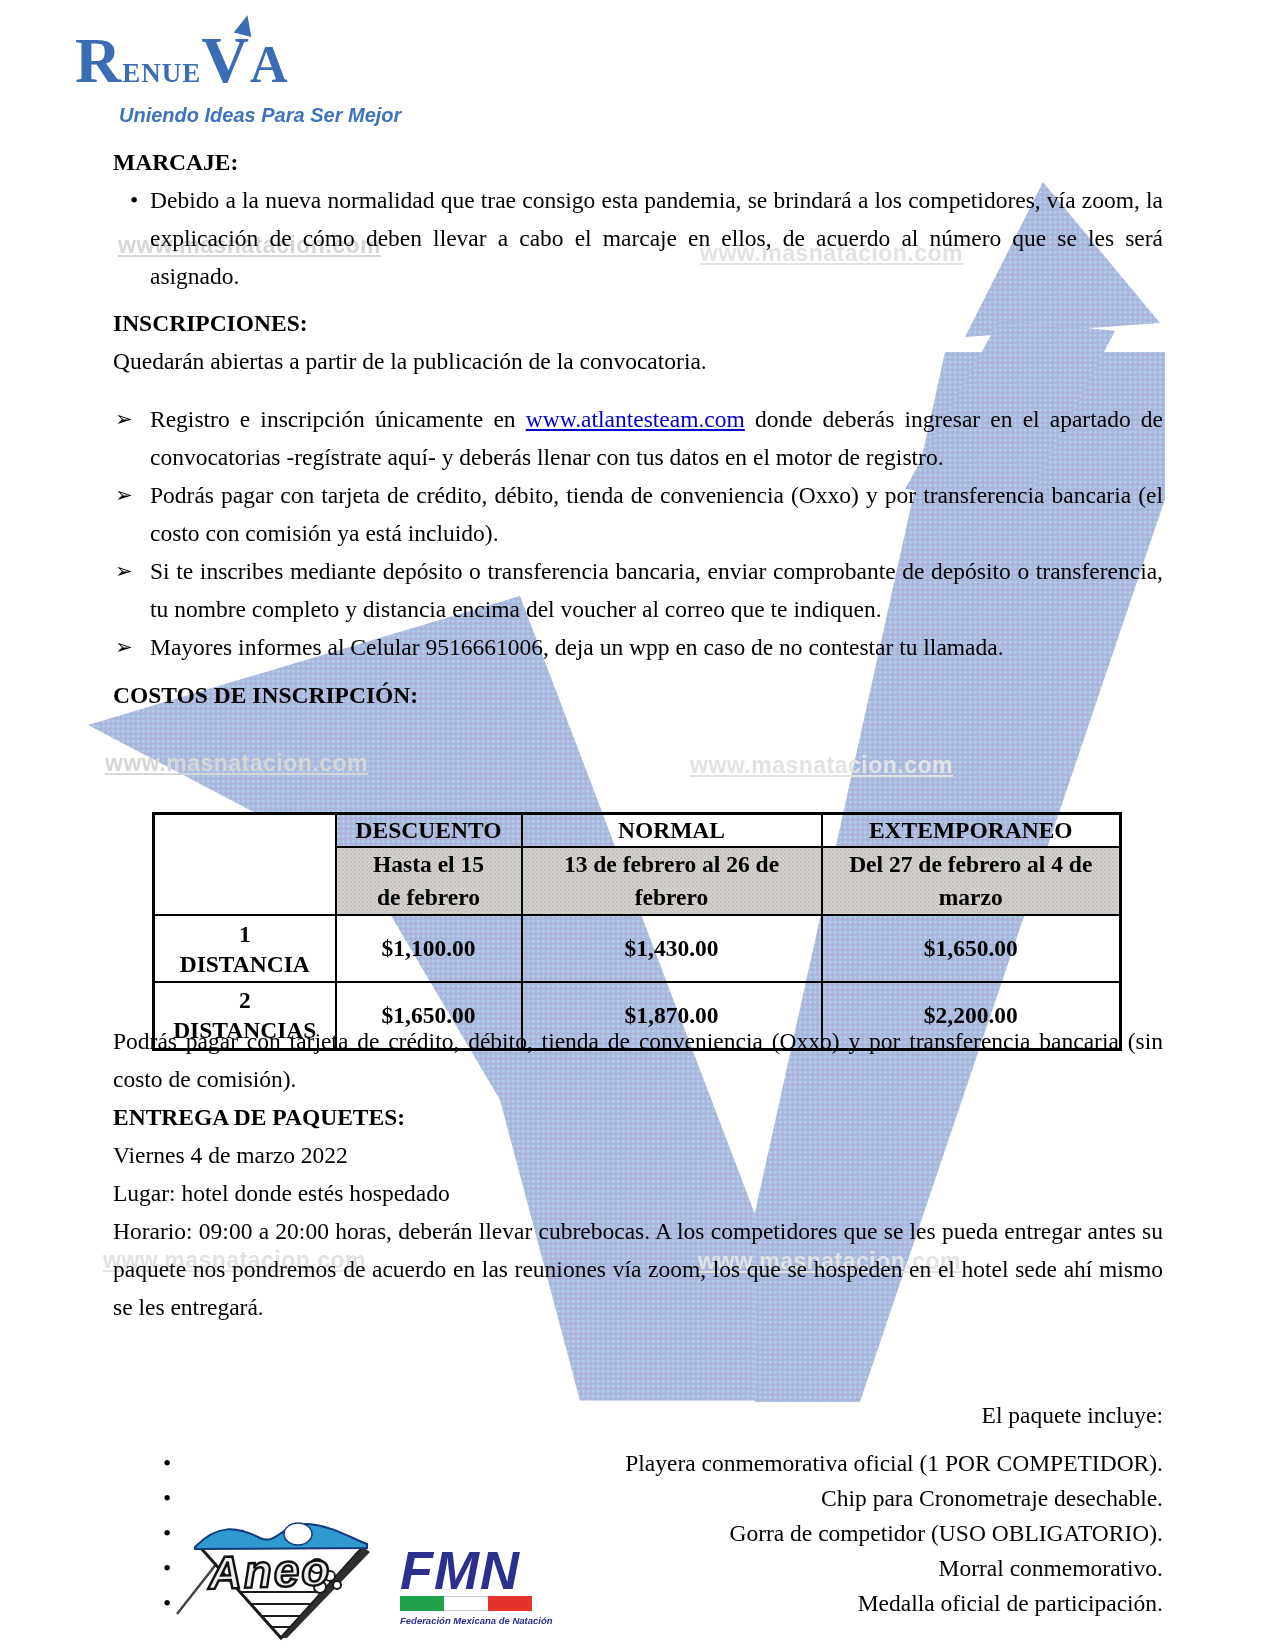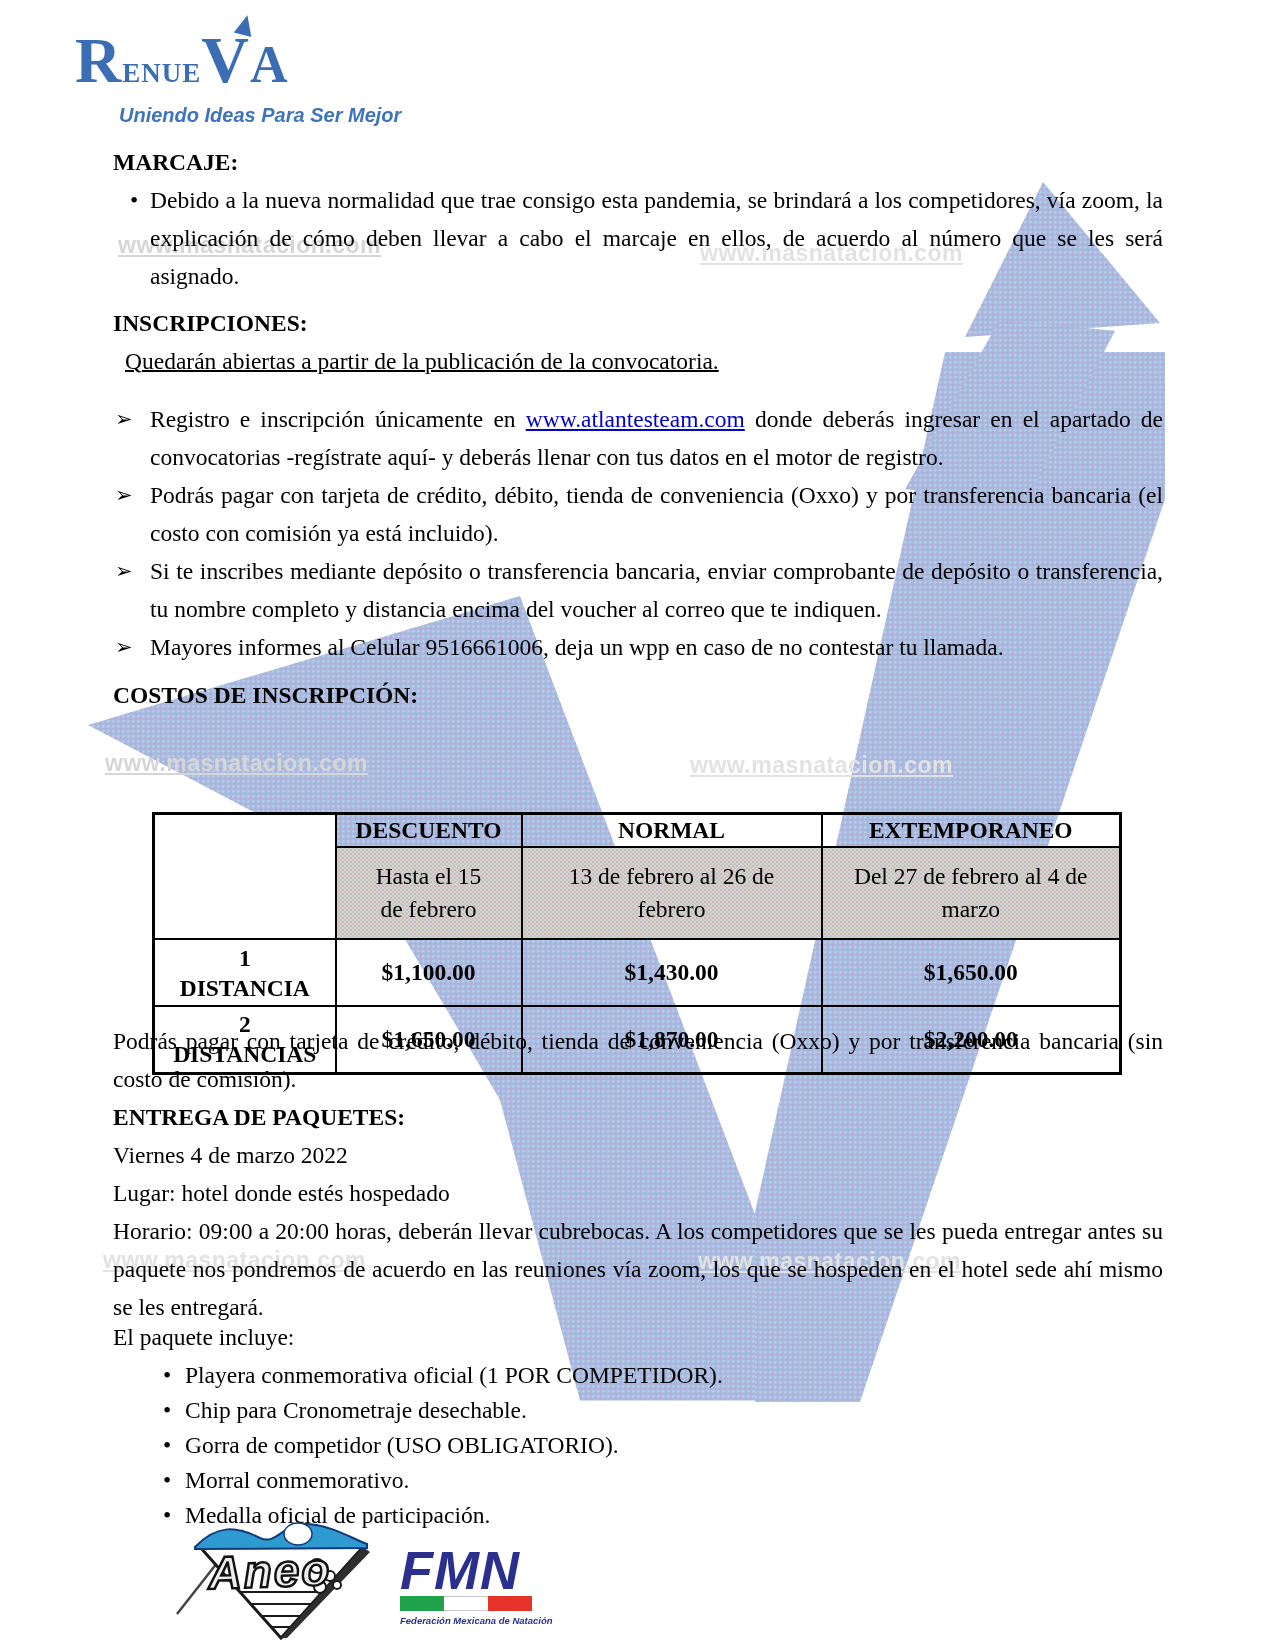--- a/index.html
+++ b/index.html
@@ -55,27 +55,27 @@
     font-family:"Liberation Sans", sans-serif; font-style:italic; font-weight:bold;
     font-size:20px; color:#3f74bb; margin:6px 0 0 44px;
   }
   
   .dotli { position:relative; padding-left:37px; }
   .dotli::before { content:"\2022"; position:absolute; left:17px; top:0; font-size:23.5px; }
   
   .arrli { position:relative; padding-left:37px; }
   .arrli::before { content:"\27A2"; position:absolute; left:2px; top:0; font-size:21px; }
   a.doclink { color:#0000cc; text-decoration:underline; cursor:pointer; }
-  .underlined { text-decoration:underline; text-decoration-thickness:2px;margin-left:12px; }
+  .underlined { text-decoration-thickness:2px; }
   
   table.costs { border-collapse:collapse; border:3px solid #000; table-layout:fixed; width:967px; background:transparent; }
   table.costs td, table.costs th { border:2px solid #000; font-size:23.5px; text-align:center; vertical-align:middle; }
   table.costs th { font-weight:bold; height:33px; line-height:31px; }
   td.period {
-    height:68px; line-height:33px; font-weight:normal; padding:12px 26px;
+    height:68px; line-height:33px; font-weight:bold; padding:0 26px;
     background-color:#d8d5cf;
     background-image: radial-gradient(rgba(190,150,190,0.5) 1px, transparent 1px),
                       radial-gradient(rgba(150,190,160,0.45) 1px, transparent 1px);
     background-size:4px 4px,4px 4px; background-position:0 0,2px 2px;
   }
   td.corner { background:#ffffff; }
   td.rlabel { font-weight:bold; height:67px; line-height:30px; }
   td.rlabel .lnum { display:block; }
   td.price { font-weight:bold; height:67px; }
   
@@ -192,23 +192,23 @@
   <div class="content" style="top:1022px;">
     <div class="just line b">Podrás pagar con tarjeta de crédito, débito, tienda de conveniencia (Oxxo) y por transferencia bancaria (sin costo de comisión).</div>
     <div class="h-bold">ENTREGA DE PAQUETES:</div>
     <div class="line b">Viernes 4 de marzo 2022</div>
     <div class="line">
       <span>Lugar: </span><span class="b">hotel donde estés hospedado</span>
     </div>
     <div class="just line">Horario: 09:00 a 20:00 horas, deberán llevar cubrebocas. A los competidores que se les pueda entregar antes su paquete nos pondremos de acuerdo en las reuniones vía zoom, los que se hospeden en el hotel sede ahí mismo se les entregará.</div>
   </div>
 
-  <div class="content pk" style="top:1318px;">
+  <div class="content pk" style="top:1396px;text-align:right;">
     <div class="line">El paquete incluye:</div>
-    <div style="margin-top:2px;">
+    <div style="margin-top:12px;">
       <div class="dotli"><span>Playera conmemorativa oficial </span><span class="b">(1 POR COMPETIDOR).</span></div>
       <div class="dotli"><span>Chip para Cronometraje desechable.</span><span class="b"></span></div>
       <div class="dotli"><span>Gorra de competidor </span><span class="b">(USO OBLIGATORIO).</span></div>
       <div class="dotli"><span>Morral conmemorativo.</span><span class="b"></span></div>
       <div class="dotli"><span>Medalla oficial de participación.</span><span class="b"></span></div>
     </div>
   </div>
 
   <div id="aneo">
     <svg width="210" height="130" viewBox="0 0 210 130">

